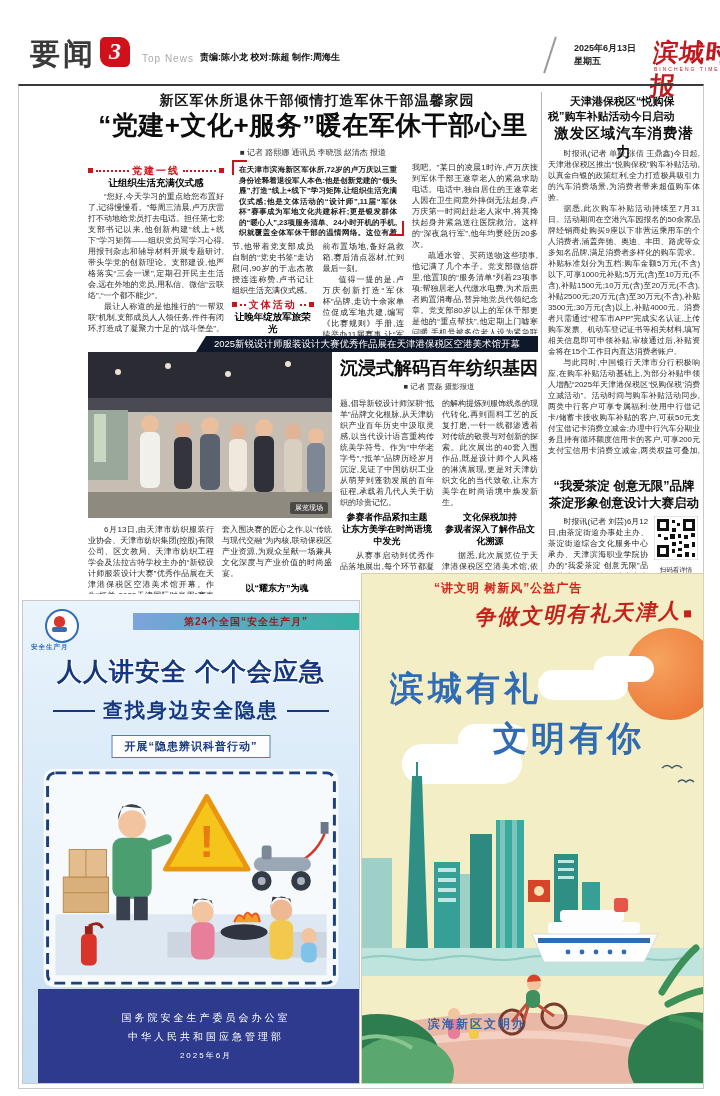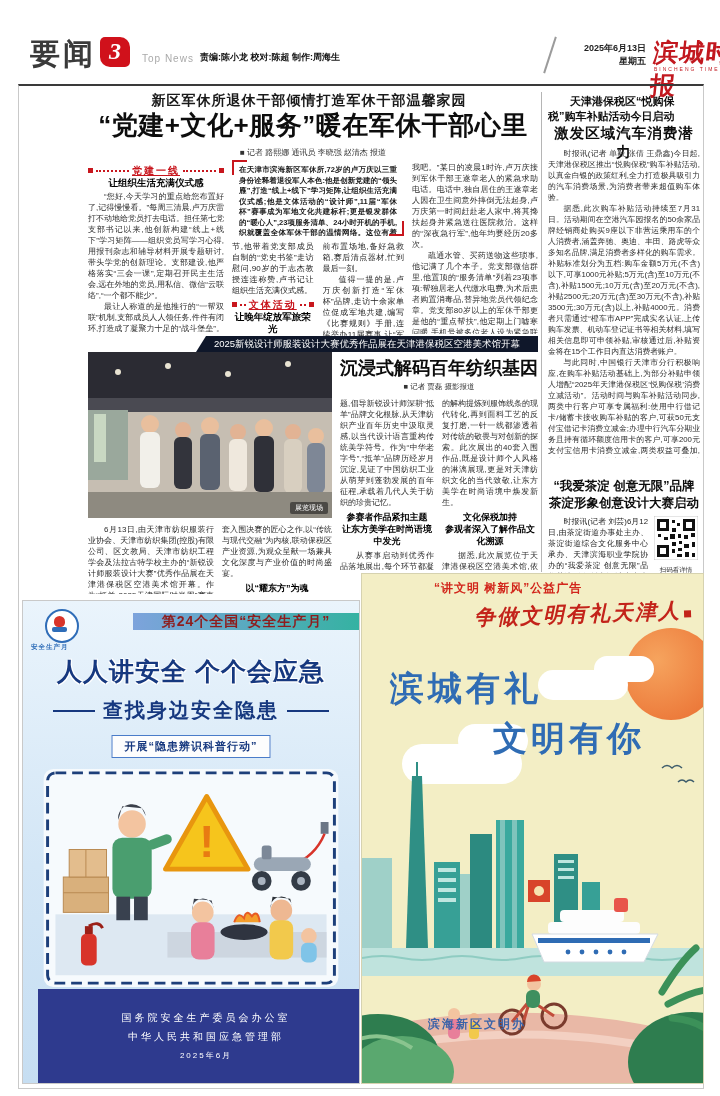--- a/index.html
+++ b/index.html
@@ -7,44 +7,44 @@
         font-family:"Liberation Sans",sans-serif;color:#222;padding-left:16px;}
   .abs{position:absolute;}
   
   .hdr-section{left:30px;top:34px;font-size:30px;font-weight:900;color:#3a3a3a;letter-spacing:3px;}
   .hdr-pagenum{left:100px;top:37px;width:30px;height:30px;background:#d0111b;border-radius:5px 10px 5px 10px;
                color:#fff;font-family:"Liberation Serif",serif;font-style:italic;font-weight:700;
                font-size:24px;text-align:center;line-height:29px;}
   .hdr-en{left:142px;top:53px;font-size:10px;color:#a9a9a9;letter-spacing:1px;}
   .hdr-credits{left:200px;top:51px;font-size:9px;font-weight:700;color:#111;}
   .hdr-slash{left:549px;top:36px;width:2px;height:38px;background:#9b9b9b;transform:rotate(18deg);}
-  .hdr-date{left:574px;top:42px;width:72px;text-align:right;font-size:9px;font-weight:700;color:#222;line-height:13px;}
+  .hdr-date{left:574px;top:42px;width:72px;font-size:9px;font-weight:700;color:#222;line-height:13px;}
   .hdr-mast{left:652px;top:36px;font-size:25px;font-weight:900;color:#c2181f;transform:skewX(-6deg);letter-spacing:1px;}
   .hdr-mastsub{left:654px;top:66px;font-size:5px;color:#c2181f;letter-spacing:2px;}
   .pageframe{left:18px;top:84px;width:684px;height:1002px;border:1px solid #c9c9c9;border-top:2px solid #3a3a3a;}
   .vrule{left:541px;top:92px;width:1px;height:480px;background:#b5b5b5;}
   
-  .m-kicker{left:84px;top:92px;width:450px;text-align:center;font-size:14px;font-weight:600;color:#1a1a1a;letter-spacing:1px;}
+  .m-kicker{left:92px;top:92px;width:450px;text-align:center;font-size:14px;font-weight:600;color:#1a1a1a;letter-spacing:1px;}
   .m-headline{left:80px;top:108px;width:466px;text-align:center;font-size:26px;font-weight:900;color:#0d0d0d;letter-spacing:0.5px;}
   .m-byline{left:88px;top:147px;width:450px;text-align:center;font-size:8px;color:#333;}
   .col{overflow:hidden;font-size:8px;line-height:11px;color:#2c2c2c;}
   .p{margin:0;text-indent:2em;text-align:justify;}
   .col1{left:88px;top:162px;width:136px;height:172px;}
   .midblock{left:232px;top:160px;width:172px;height:174px;}
   .introbox{position:relative;padding:5px 7px;font-size:7.5px;line-height:10.5px;font-weight:600;color:#1c1c1c;
             height:66px;overflow:hidden;text-align:justify;}
   .introbox::before{content:"";position:absolute;left:0;top:0;width:13px;height:13px;
             border-left:2.5px solid #c8161d;border-top:2.5px solid #c8161d;}
   .introbox::after{content:"";position:absolute;right:0;bottom:0;width:13px;height:13px;
             border-right:2.5px solid #c8161d;border-bottom:2.5px solid #c8161d;}
   .subcols{display:flex;gap:9px;margin-top:5px;}
   .subcol{width:82px;height:96px;overflow:hidden;font-size:8px;line-height:11px;}
   .col4{left:412px;top:162px;width:126px;height:172px;}
   .sec{display:flex;align-items:center;gap:3px;color:#c8161d;font-weight:900;font-size:10px;
-       letter-spacing:2px;margin:3px 0 1px;text-decoration:underline;}
+       letter-spacing:2px;margin:3px 0 1px;}
   .sec .dots{flex:1;height:0;border-top:2px dotted #c8161d;}
   .sec .sq{width:5px;height:5px;background:#c8161d;flex:0 0 auto;}
   .subt{font-weight:900;font-size:9.5px;text-align:center;line-height:12px;margin:0 0 2px;color:#000;}
   
   .f-banner{left:196px;top:336px;width:342px;height:16px;background:#0f172a;color:#fff;font-size:9.5px;
             line-height:16px;text-align:center;clip-path:polygon(10px 0,100% 0,100% 100%,0 100%);}
   .f-photo{left:88px;top:352px;width:244px;height:166px;overflow:hidden;background:#b9b2a6;}
   .f-caption{position:absolute;right:4px;bottom:4px;background:rgba(20,20,20,.55);color:#fff;
              font-size:7px;padding:1px 5px;border-radius:2px;}
   .f-headline{left:338px;top:356px;width:202px;text-align:center;font-size:18px;font-weight:900;color:#0d0d0d;}
@@ -64,21 +64,21 @@
   .qrcap{font-size:6.5px;color:#333;margin-top:1px;}
   
   .ad-left{left:22px;top:600px;width:336px;height:482px;border:1px solid #c9c9c9;
            background:linear-gradient(180deg,#eaf4fc 0%,#d3e6f6 55%,#c6def2 100%);overflow:hidden;}
   .sa-logo{position:absolute;left:22px;top:8px;width:30px;height:30px;border:2.5px solid #2f6db8;border-radius:50%;
            background:#fff;}
   .sa-logo i{position:absolute;left:7px;top:5px;width:11px;height:11px;background:#d8342a;border-radius:50% 50% 40% 40%;}
   .sa-logo b{position:absolute;left:5px;top:16px;width:15px;height:5px;background:#2f6db8;border-radius:2px;}
   .sa-logolabel{position:absolute;left:8px;top:42px;width:60px;font-size:6.5px;font-weight:800;color:#2f6db8;letter-spacing:1px;}
   .sa-strip{position:absolute;right:0;top:12px;width:226px;height:17px;
-            background:linear-gradient(90deg,#7da3dc,#35b2a2);color:#8e1d1d;font-size:14px;font-weight:800;
+            background:linear-gradient(90deg,#7da3dc,#35b2a2);color:#8e1d1d;font-size:10px;font-weight:800;
             text-align:center;line-height:17px;letter-spacing:1px;}
   .sa-title{position:absolute;left:0;top:54px;width:100%;text-align:center;font-size:25px;font-weight:900;
             color:#16387f;text-shadow:1px 1px 0 #fff,-1px 1px 0 #fff,1px -1px 0 #fff;letter-spacing:1px;}
   .sa-subrow{position:absolute;left:0;top:96px;width:100%;display:flex;align-items:center;justify-content:center;gap:8px;}
   .sa-subrow .ln{width:42px;height:2px;background:#16387f;}
   .sa-sub{font-size:20px;font-weight:900;color:#16387f;letter-spacing:2px;}
   .sa-badge{position:absolute;left:50%;top:134px;transform:translateX(-50%);border:1.5px solid #4a7cc9;
             background:#fdfdfd;color:#16387f;font-size:11px;font-weight:900;padding:3px 12px;letter-spacing:1px;}
   .sa-illus{position:absolute;left:16px;top:166px;width:304px;height:222px;}
   .sa-footer{position:absolute;left:15px;top:388px;width:100%;height:94px;background:#2e3a8e;color:#fff;text-align:center;}

